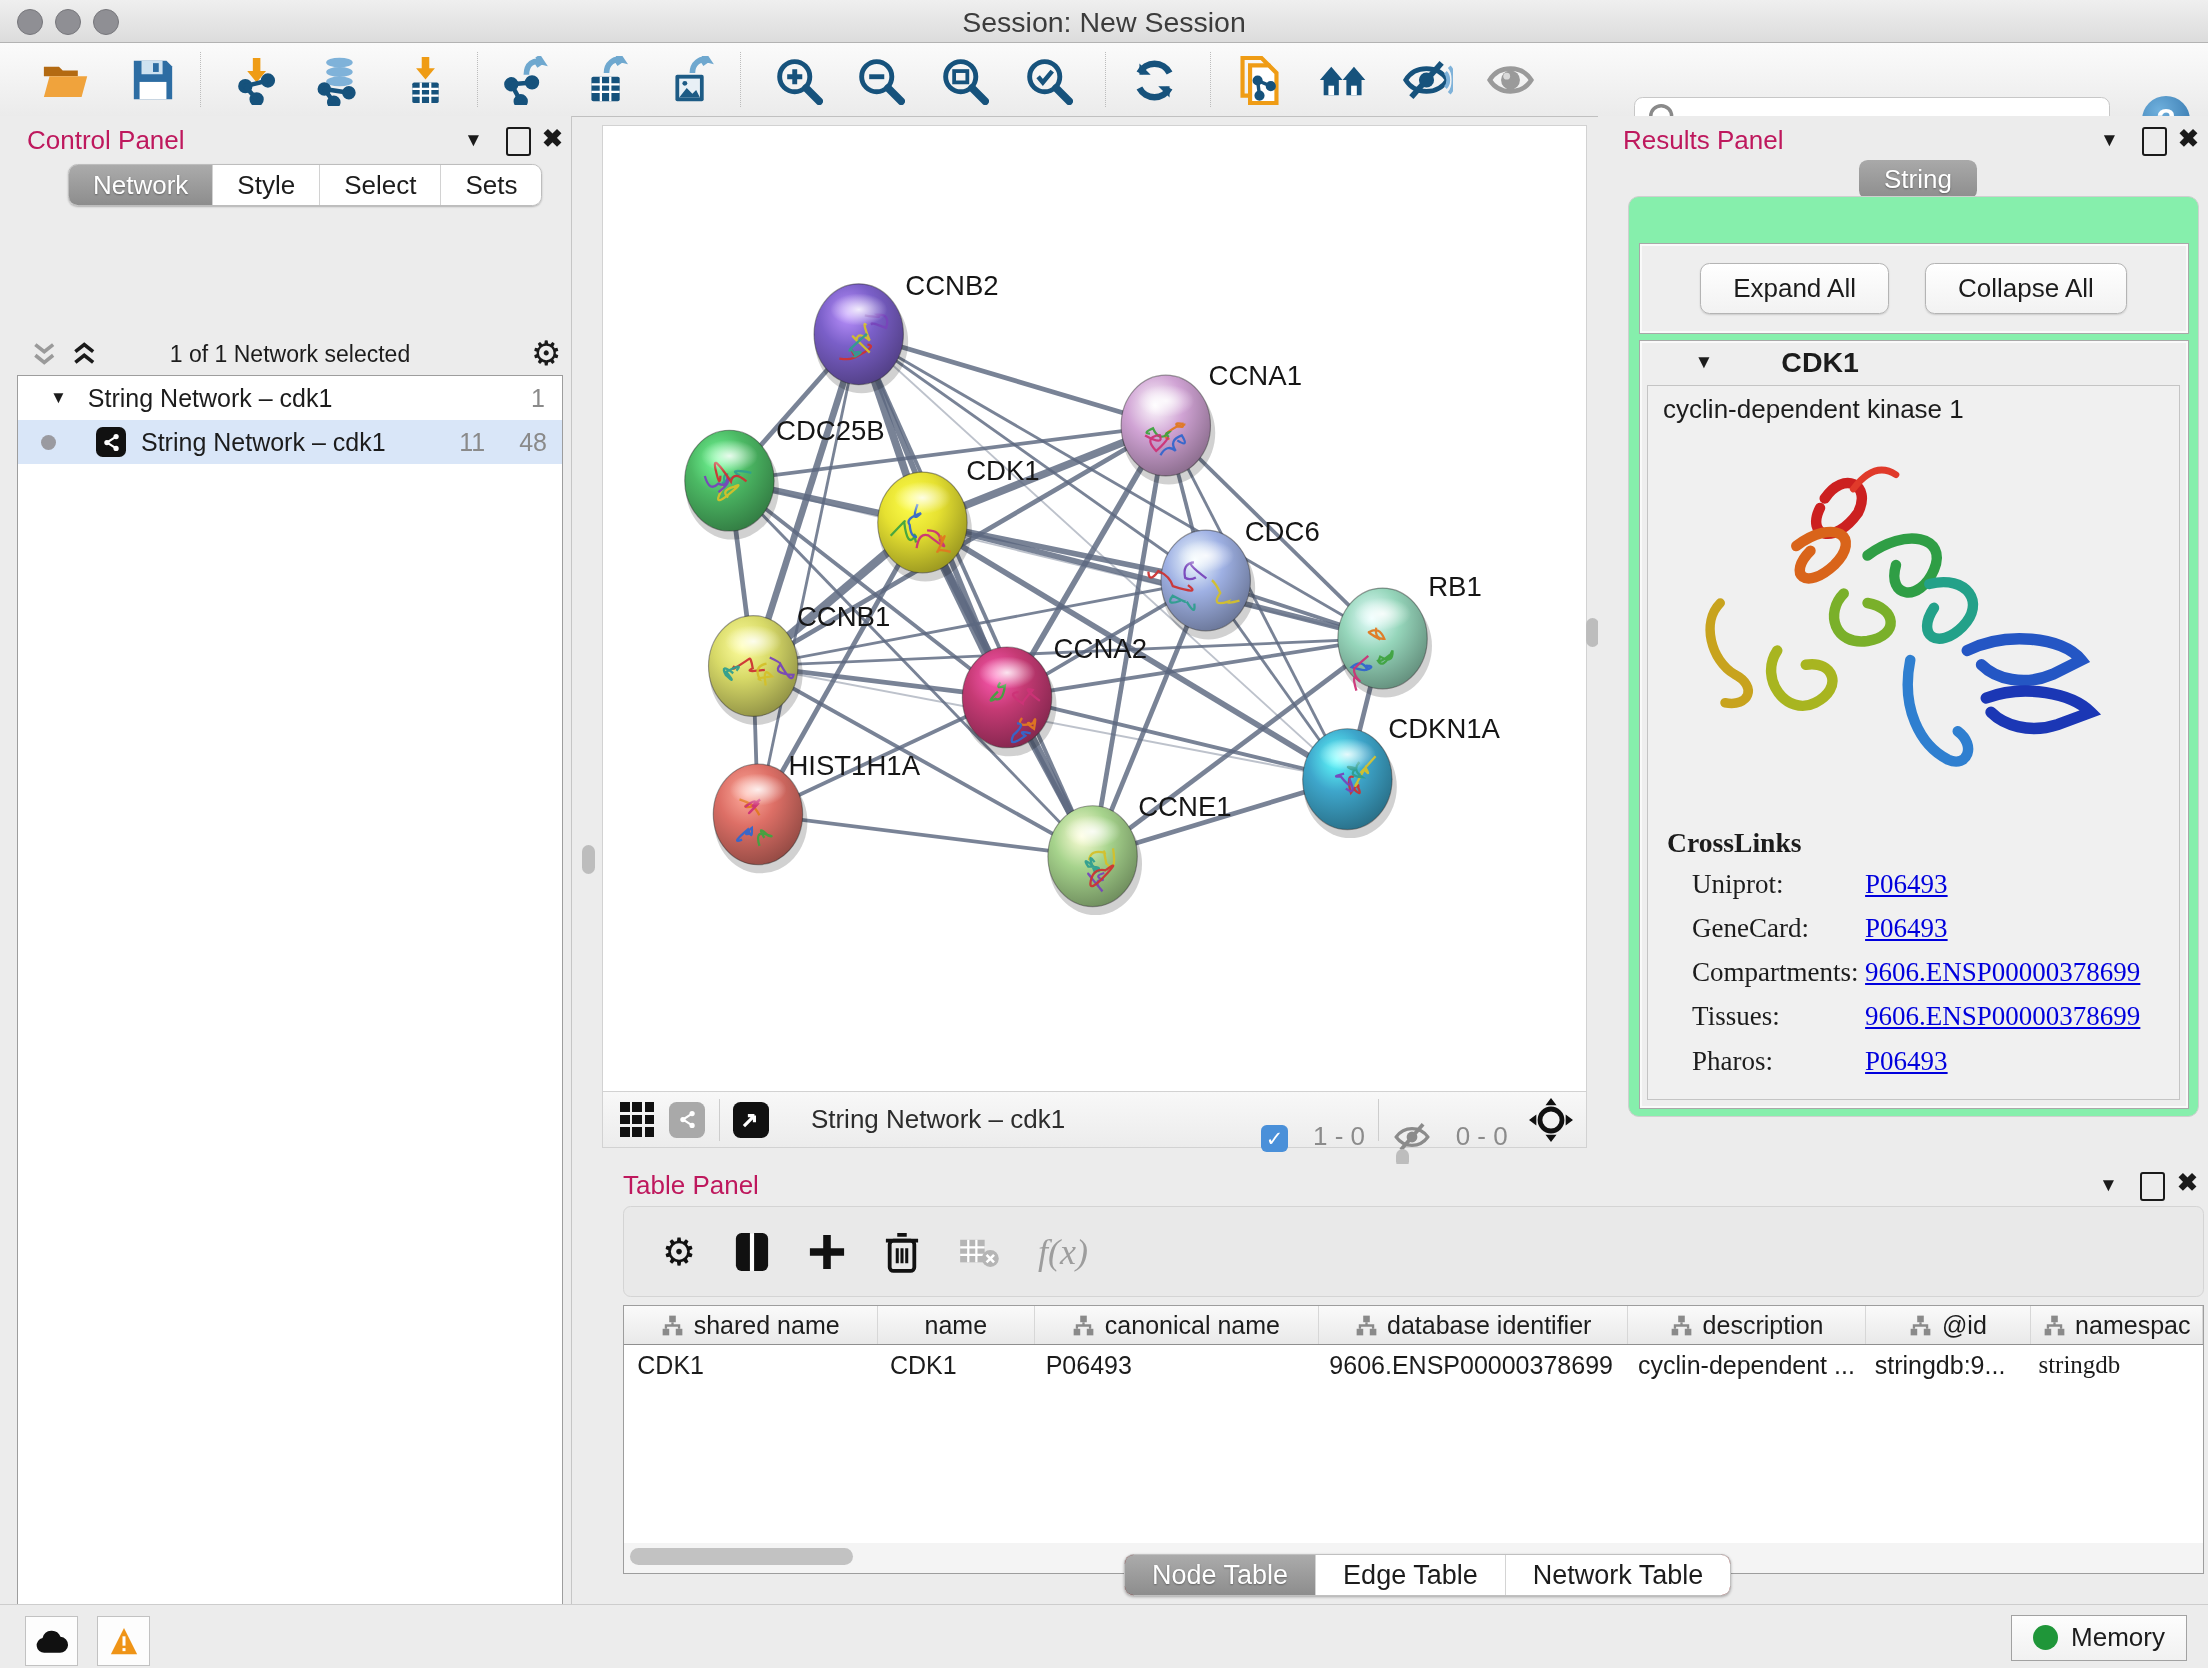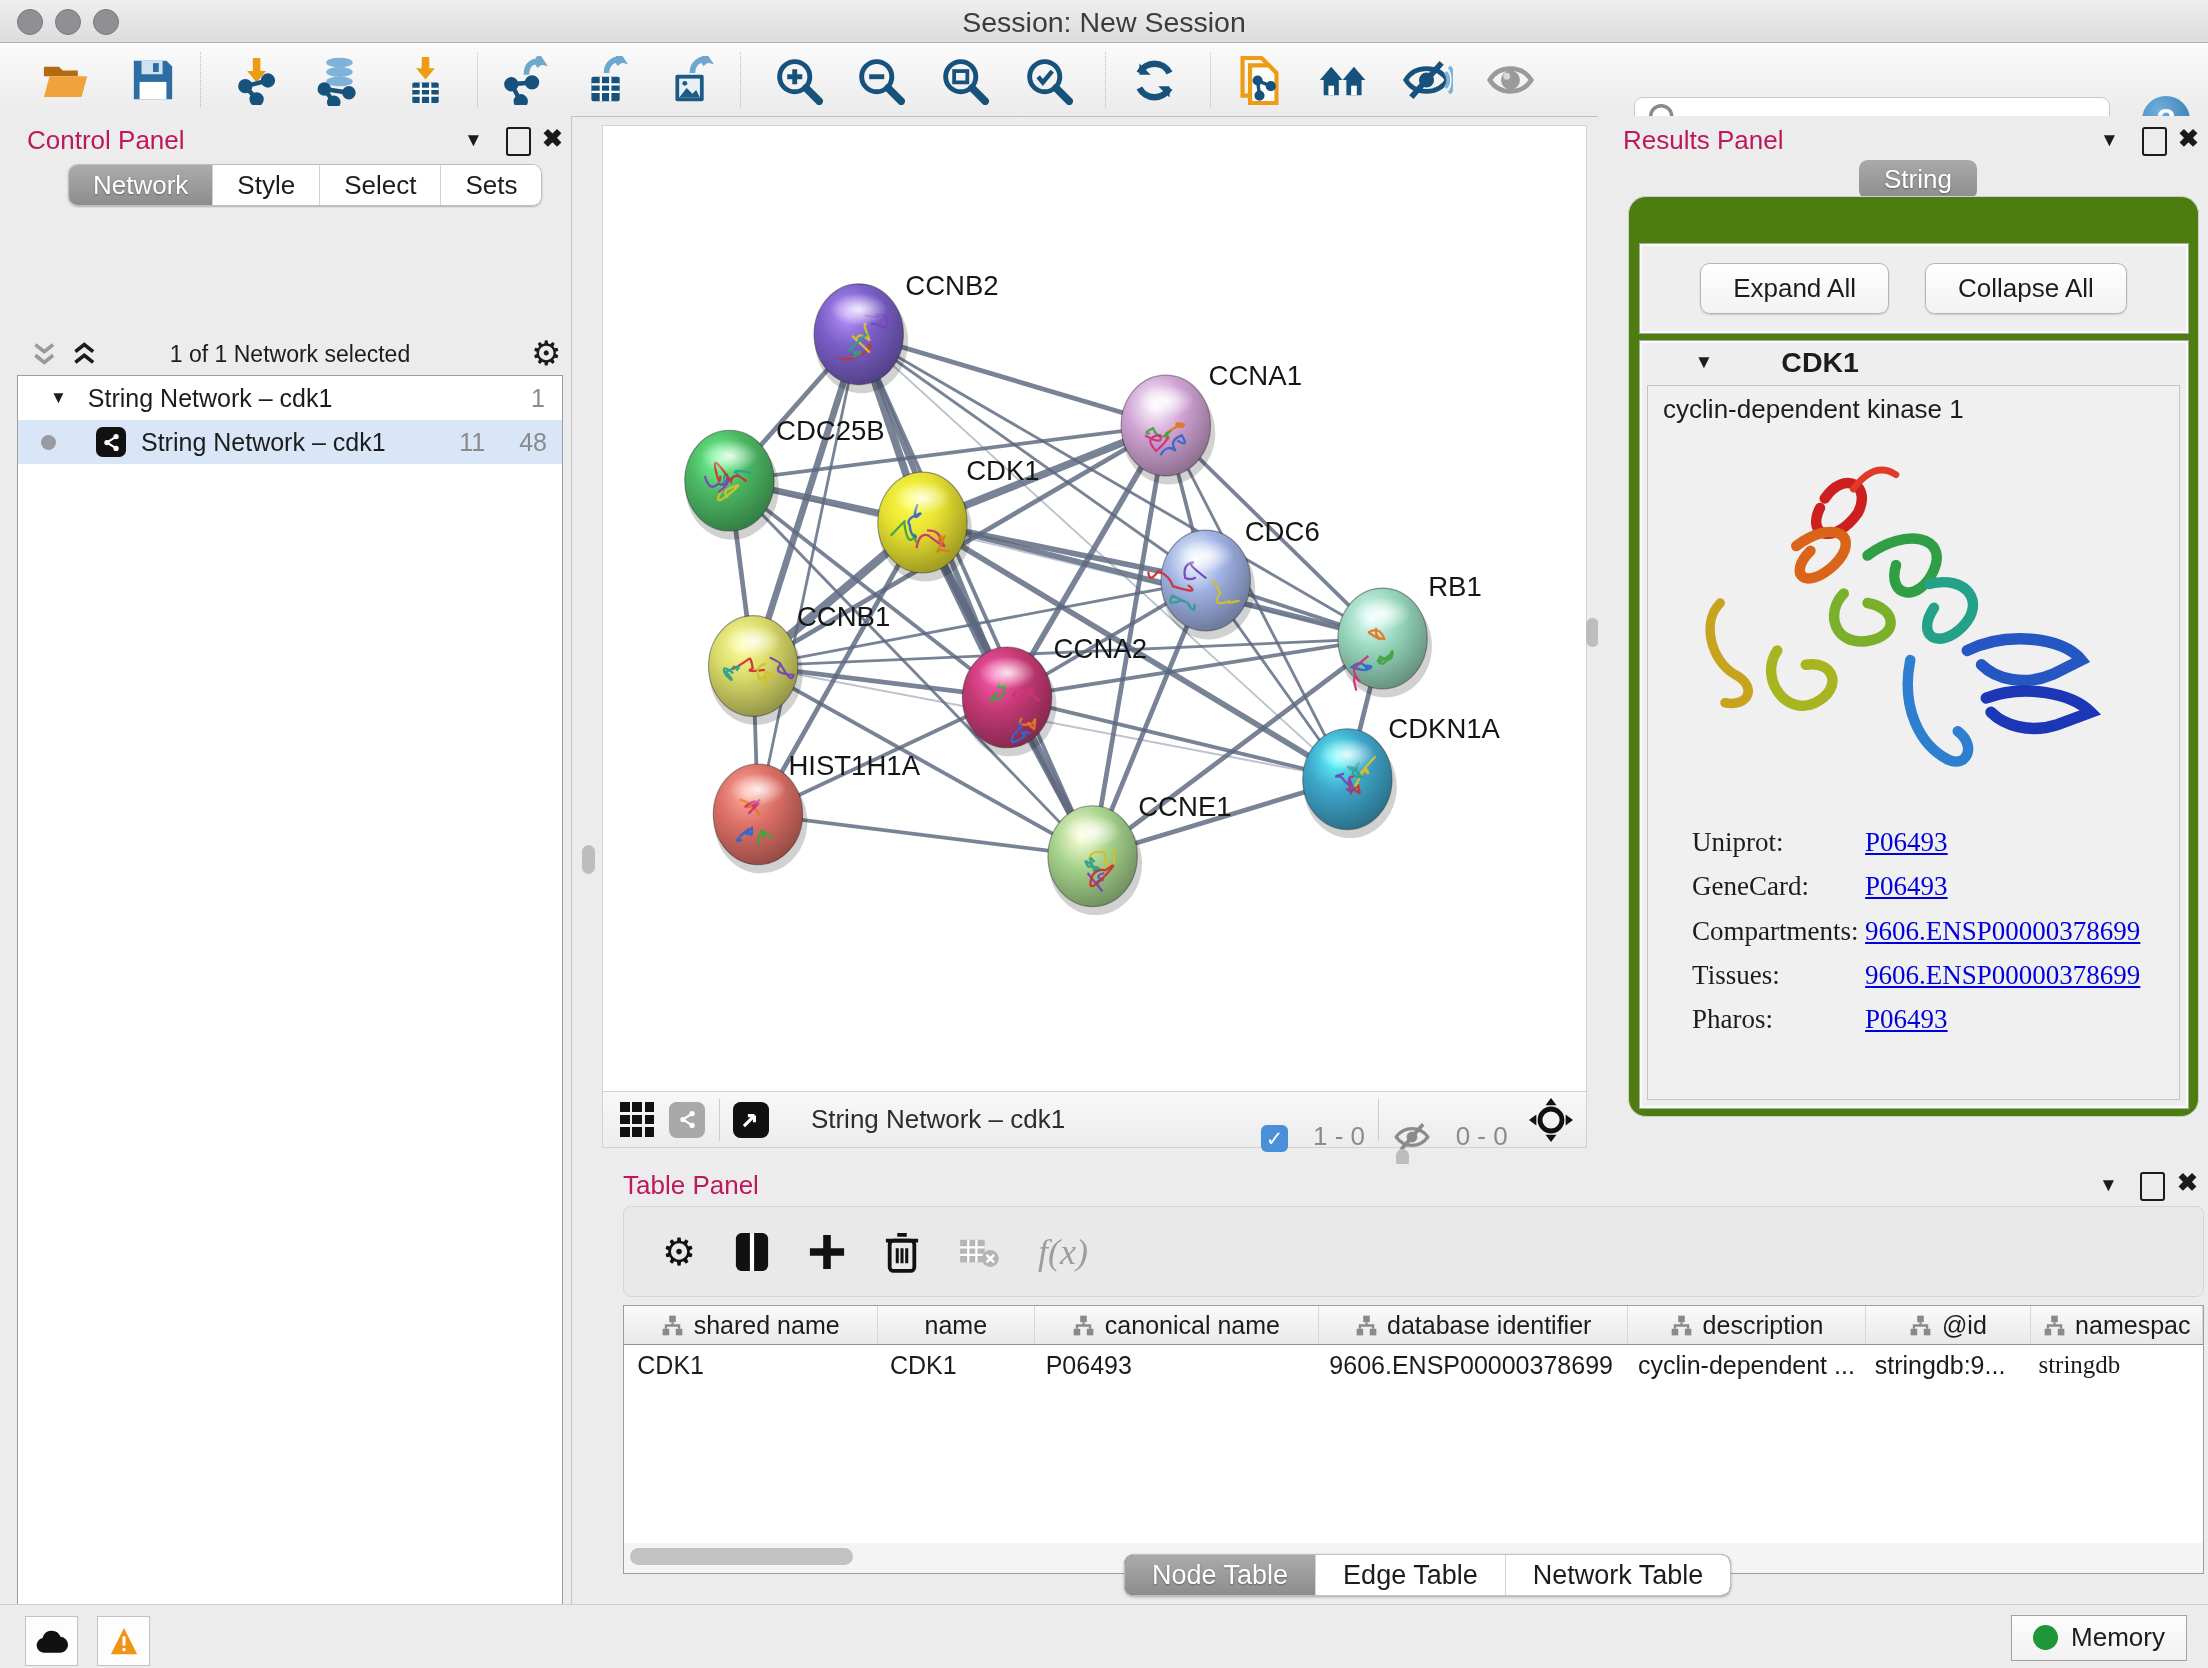--- a/index.html
+++ b/index.html
@@ -70,22 +70,22 @@
   .checkbox{width:27px;height:27px;border-radius:5.7px;background:#4a90d9;color:#fff;font-size:21px;
             display:flex;align-items:center;justify-content:center;}
   .checkbox::before{content:"✓";}
   .handle{position:absolute;background:#bdbdbd;border-radius:7.6px;}
 
   
   .rpanel{position:absolute;left:1598px;top:116px;width:611px;height:1048px;background:#ececec;}
   .stringtab{position:absolute;left:261px;top:44px;padding:3.8px 25px;font-size:26px;color:#fff;
              background:linear-gradient(#a9a9a9,#8d8d8d);border-radius:8.6px;
              text-shadow:0 1px 1.9px rgba(0,0,0,.35);}
-  .rbody{position:absolute;left:30px;top:80px;width:569px;height:919px;background:#4d7c0f;
-         border:1px solid #cfcfcf;border-radius:18px;}
+  .rbody{position:absolute;left:30px;top:80px;width:569px;height:919px;background:#86efac;
+         border:1px solid #cfcfcf;border-radius:11px;}
   .bevel{background:#eeeeee;border:1px solid #a8a8a8;box-shadow:inset 0 0 0 1.9px #fafafa;}
   .rbuttons{position:absolute;left:9.5px;top:46px;width:548px;height:89px;display:flex;
             align-items:center;justify-content:center;gap:36px;}
   .rbtn{padding:8.6px 32px;font-size:26px;background:linear-gradient(#ffffff,#f2f2f2);
         border:1px solid #b4b4b4;border-radius:9.5px;box-shadow:0 1px 1.9px rgba(0,0,0,.15);}
   .geneblock{position:absolute;left:9.5px;top:143px;width:548px;height:767px;}
   .genehead{position:absolute;left:0;top:0;width:100%;height:42px;display:flex;align-items:center;}
   .genebody{position:absolute;left:7.6px;top:44px;width:531px;height:713px;background:#f0f0f0;
             border:1px solid #c4c4c4;overflow:hidden;}
   .genedesc{position:absolute;left:15px;top:7.6px;font-size:26px;}
@@ -672,20 +672,21 @@
               <path d="M170 170 C150 190 160 225 195 220 C230 214 225 185 195 180" stroke="#7ab02a" stroke-width="11"></path>
               <path d="M195 130 C235 100 280 110 265 145 C250 180 215 175 225 140" stroke="#2f9e45" stroke-width="11"></path>
               <path d="M260 160 C300 150 320 180 295 205 C270 230 245 215 265 185" stroke="#23a189" stroke-width="11"></path>
               <path d="M240 240 C230 290 250 330 280 345 C300 354 310 330 290 315" stroke="#2f7fd0" stroke-width="11"></path>
               <path d="M300 230 C340 210 400 215 420 240 L390 255 C360 268 330 260 315 245" stroke="#2456c4" stroke-width="12"></path>
               <path d="M320 280 C360 265 410 275 430 295 L395 308 C365 318 338 308 325 295" stroke="#1b37b5" stroke-width="12"></path>
               <path d="M180 60 C195 40 210 35 225 45" stroke="#e03a2a" stroke-width="7"></path>
             </g>
           </svg>
           <div class="xlinks">
+            <div class="xtitle">CrossLinks</div>
             <div>
                 <div class="xrow">
                   <div class="xlab">Uniprot:</div>
                   <div class="xval">P06493</div>
                 </div>
                 <div class="xrow">
                   <div class="xlab">GeneCard:</div>
                   <div class="xval">P06493</div>
                 </div>
                 <div class="xrow">

